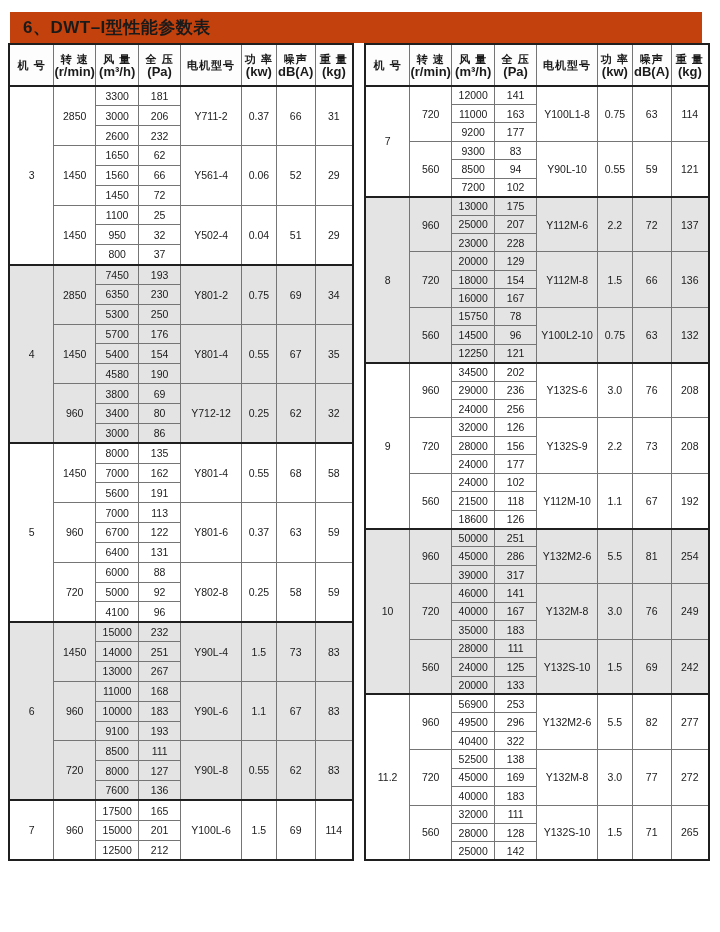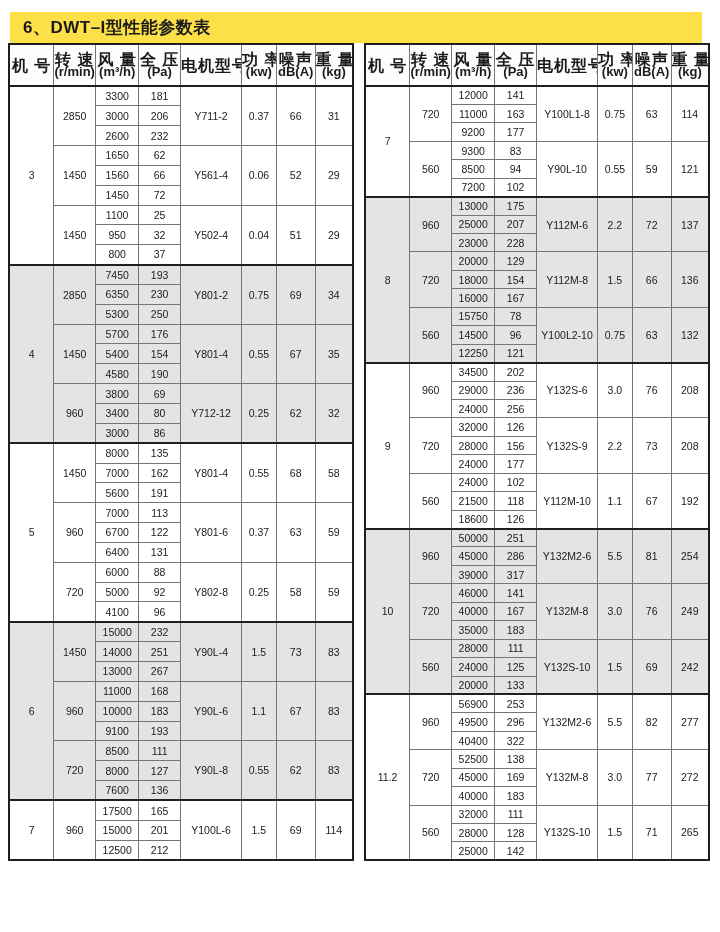--- a/index.html
+++ b/index.html
@@ -7,21 +7,21 @@
     width: 720px;
     background: #ffffff;
     font-family: "Liberation Sans", "DejaVu Sans", sans-serif;
     color: #1a1a1a;
   }
   .page { width: 720px; height: 932px; position: relative; overflow: hidden; }
 
   .banner {
     margin: 12px 18px 0 10px;
     height: 31px;
-    background: #fde047;
+    background: #c2410c;
     display: flex;
     align-items: center;
     padding-left: 13px;
   }
   .banner-title {
     font-size: 17px;
     font-weight: bold;
     letter-spacing: 0.5px;
   }
   .subtitle {
@@ -49,21 +49,21 @@
     border: 1px solid #757575;
     text-align: center;
     vertical-align: middle;
     padding: 0;
     font-size: 10.5px;
     overflow: hidden;
     white-space: nowrap;
   }
   thead tr { height: 42px; }
   th { font-weight: bold; background: #fdfdfd; }
-  .h1 { font-size: 16px; line-height: 13px; letter-spacing: 1px; }
+  .h1 { font-size: 11px; line-height: 13px; letter-spacing: 1px; }
   .h2 { font-size: 13px; line-height: 11px; font-weight: bold; letter-spacing: 0; }
 
   .t-left tbody tr  { height: 19.85px; }
   .t-right tbody tr { height: 18.45px; }
 
   td.shaded { background: #e4e4e4; }
   tr.section-start td { border-top: 2px solid #1f1f1f; }
   tr.group-start td { border-top: 1px solid #2f2f2f; }
 
   .footnote {

